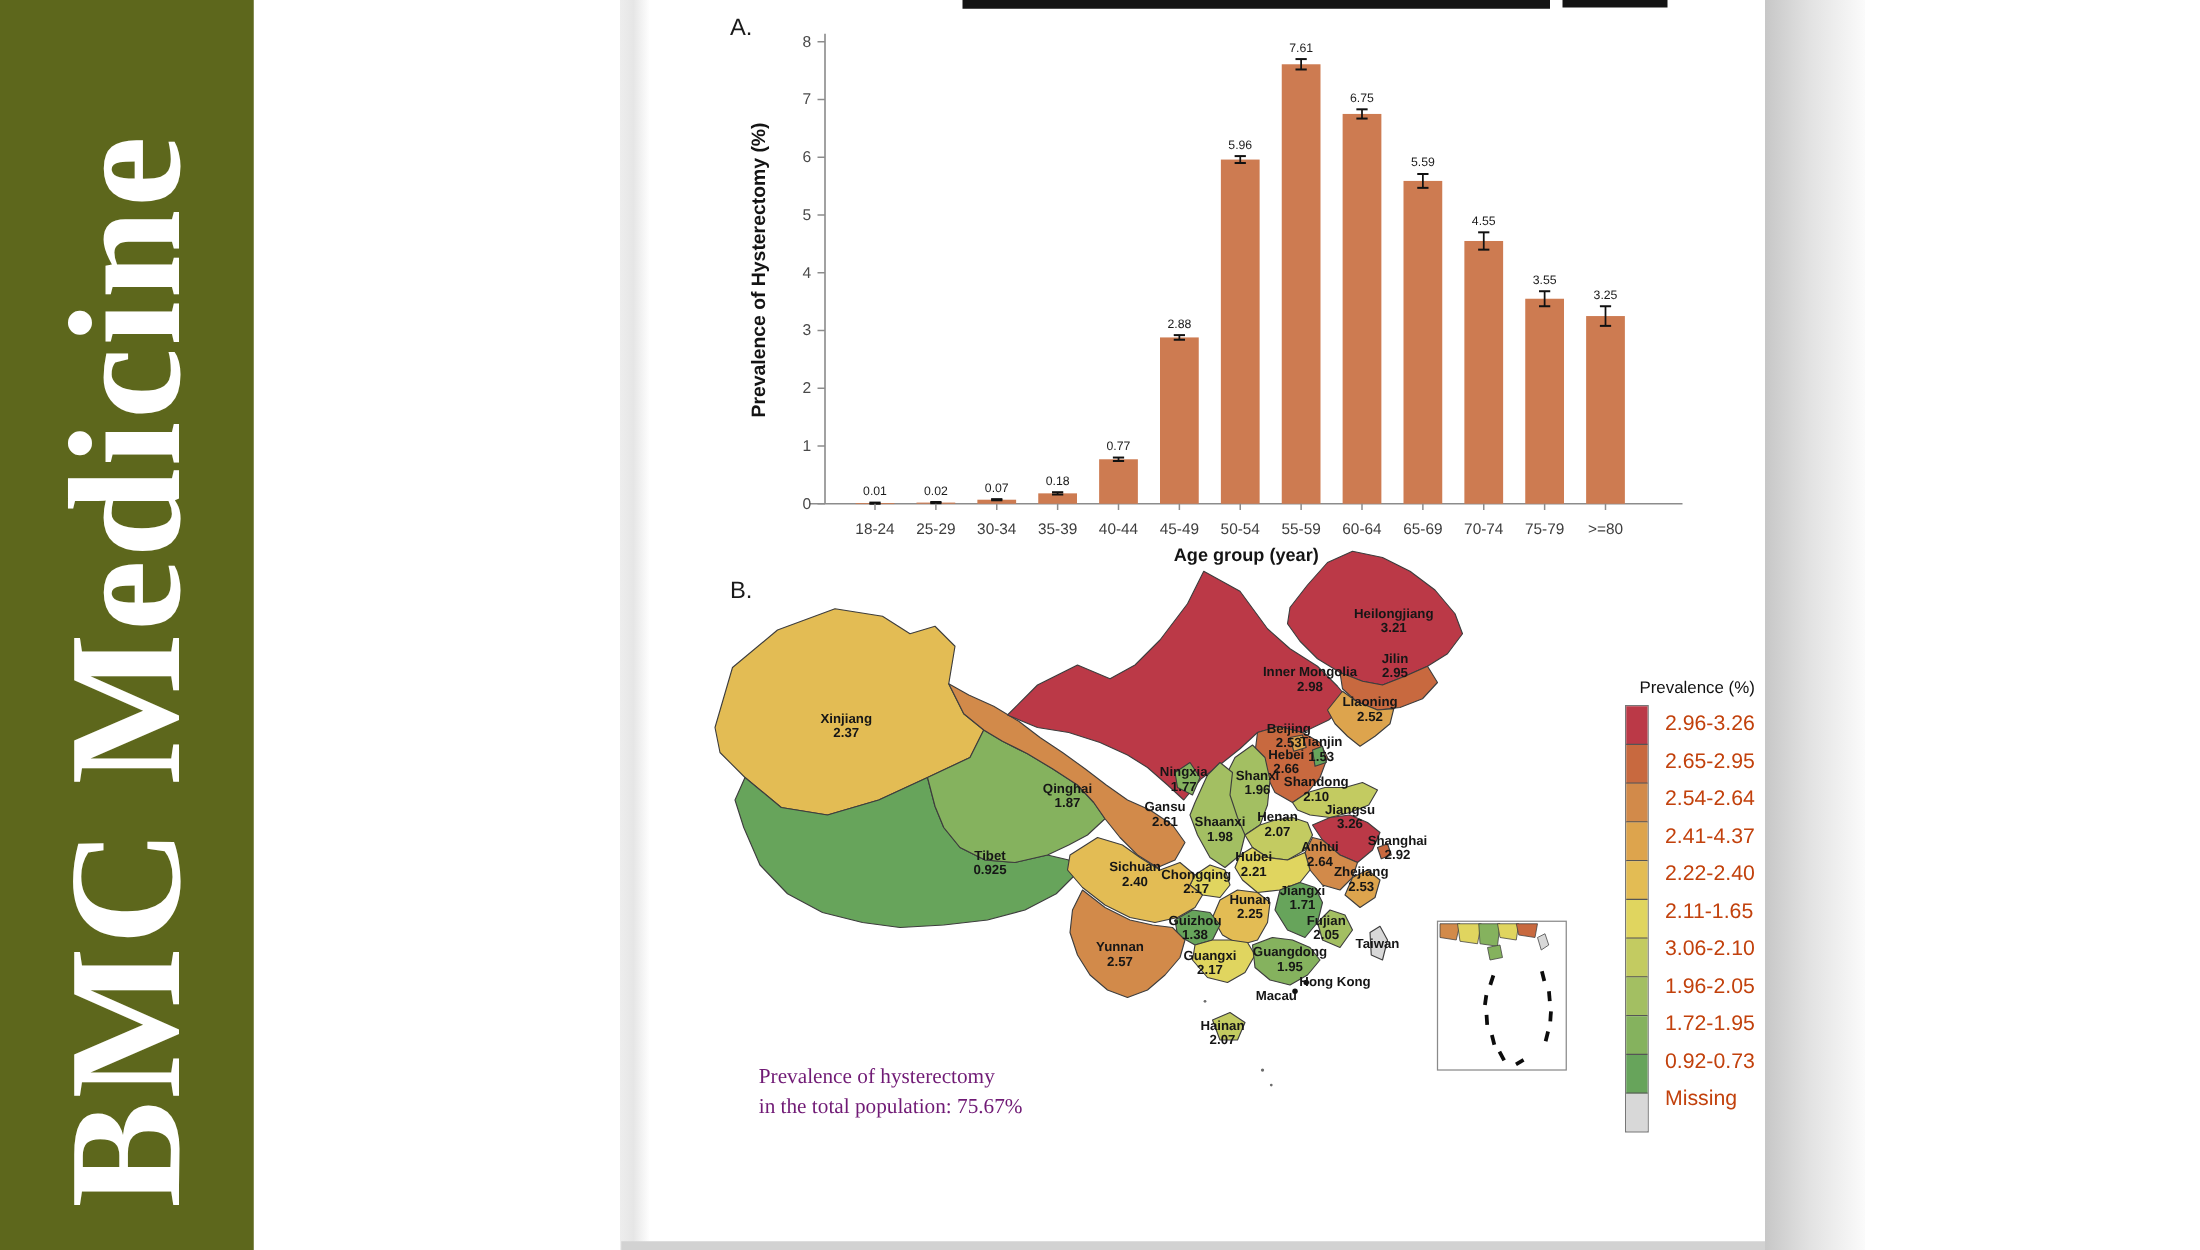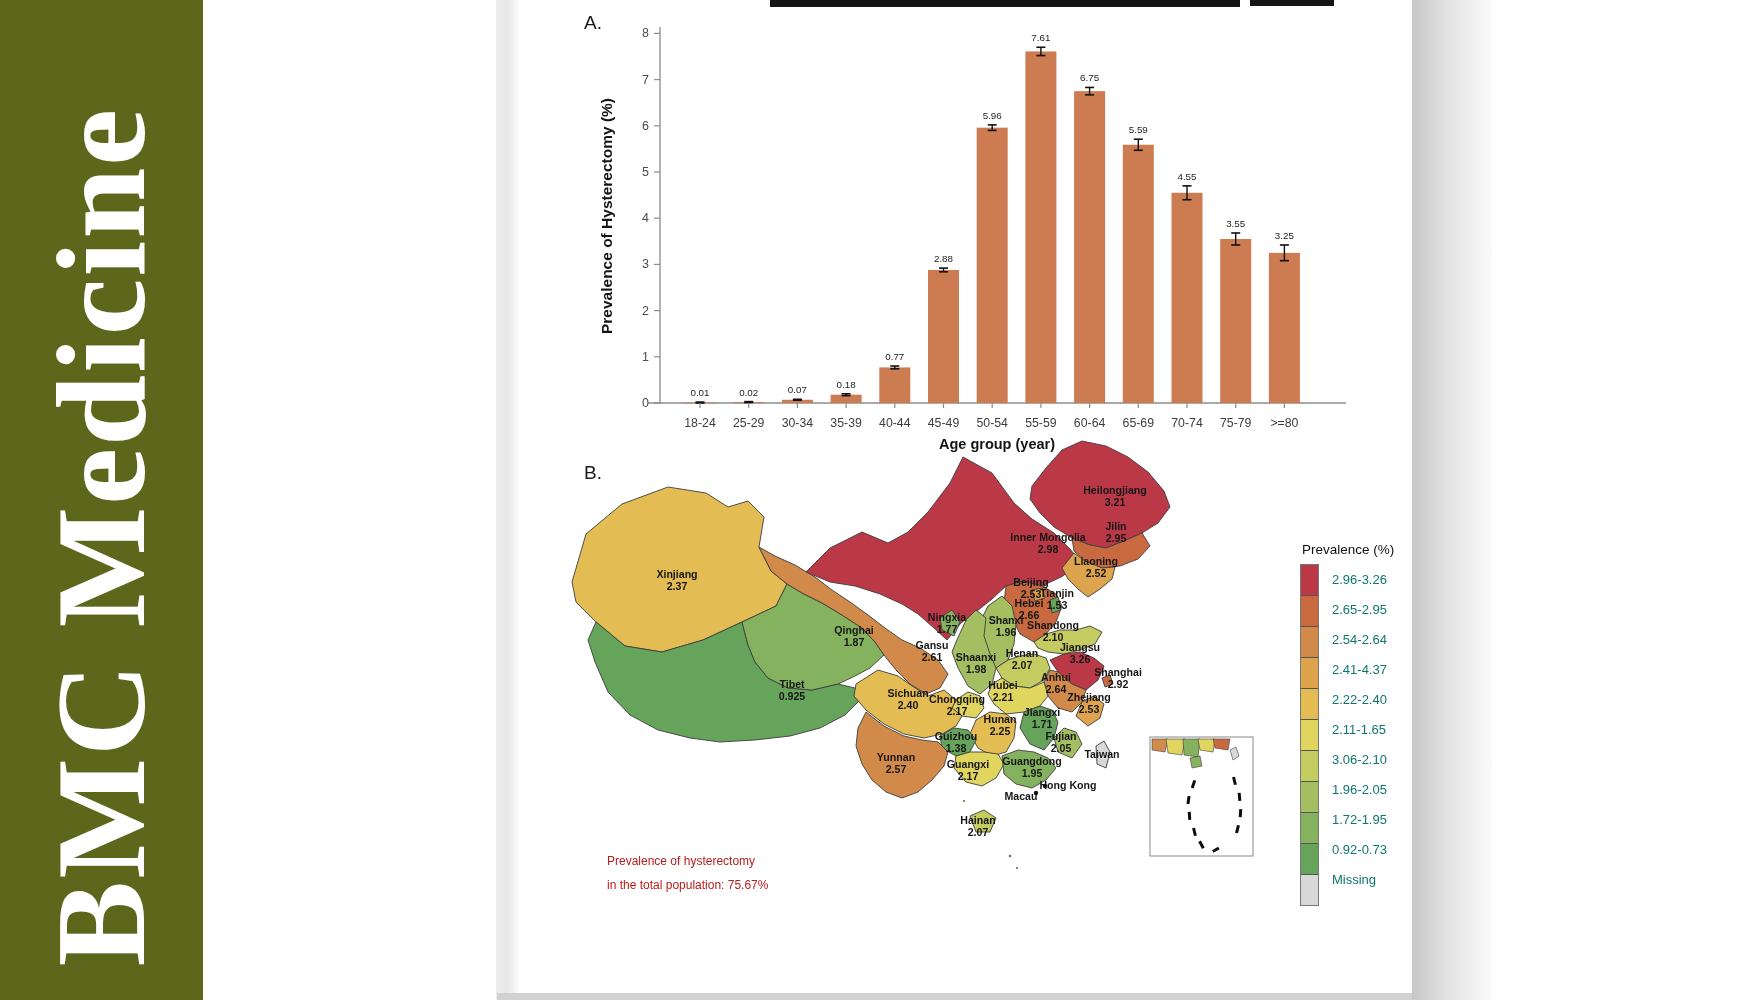--- a/index.html
+++ b/index.html
@@ -17,28 +17,28 @@
     background:linear-gradient(90deg,#c7c7c7 0%,#e2e2e2 45%,#fbfbfb 100%);}
   #page-bottom-edge{left:497px;top:993px;width:915px;height:7px;background:#d2d2d2;}
   .top-strip{top:0;height:7px;background:#141414;}
   #top-strip-1{left:770px;width:470px;}
   #top-strip-2{left:1250px;width:84px;height:6px;}
   
   .panel-label{font-size:19px;color:#1a1a1a;}
   #label-a{left:584px;top:12px;}
   #label-b{left:584px;top:462px;}
   
-  #annotation{left:607px;top:849px;font-size:12px;color:#b91c1c;line-height:24px;}
+  #annotation{left:607px;top:849px;font-size:17px;color:#701a75;line-height:24px;font-family:Liberation Serif, serif;}
   
   #legend{left:1300px;top:542px;text-align:right;}
   #legend-title{font-size:13.5px;color:#111;margin:0 0 7px 2px;}
   #legend-rows{border:1px solid #777;display:inline-block;vertical-align:top;}
   .legend-swatch{width:17px;height:30px;border-bottom:1px solid #555;}
   .legend-row{display:flex;align-items:center;height:30px;}
-  .legend-row .lbl{margin-left:13px;font-size:13px;color:#0f766e;white-space:nowrap;}
+  .legend-row .lbl{margin-left:13px;font-size:17px;color:#c2410c;white-space:nowrap;}
   #legend-body{display:flex;}
   #legend-labels{display:flex;flex-direction:column;}
   svg text{font-family:"Liberation Sans", sans-serif;}
   .prov-poly{stroke:#3d3d3d;stroke-width:0.9;stroke-linejoin:round;}
 </style>
 </head>
 <body>
 
 <div id="spine" class="abs" style="background: rgb(93, 103, 28);">
   <div id="spine-text" class="abs" style="color: rgb(255, 255, 255);">BMC Medicine</div>

